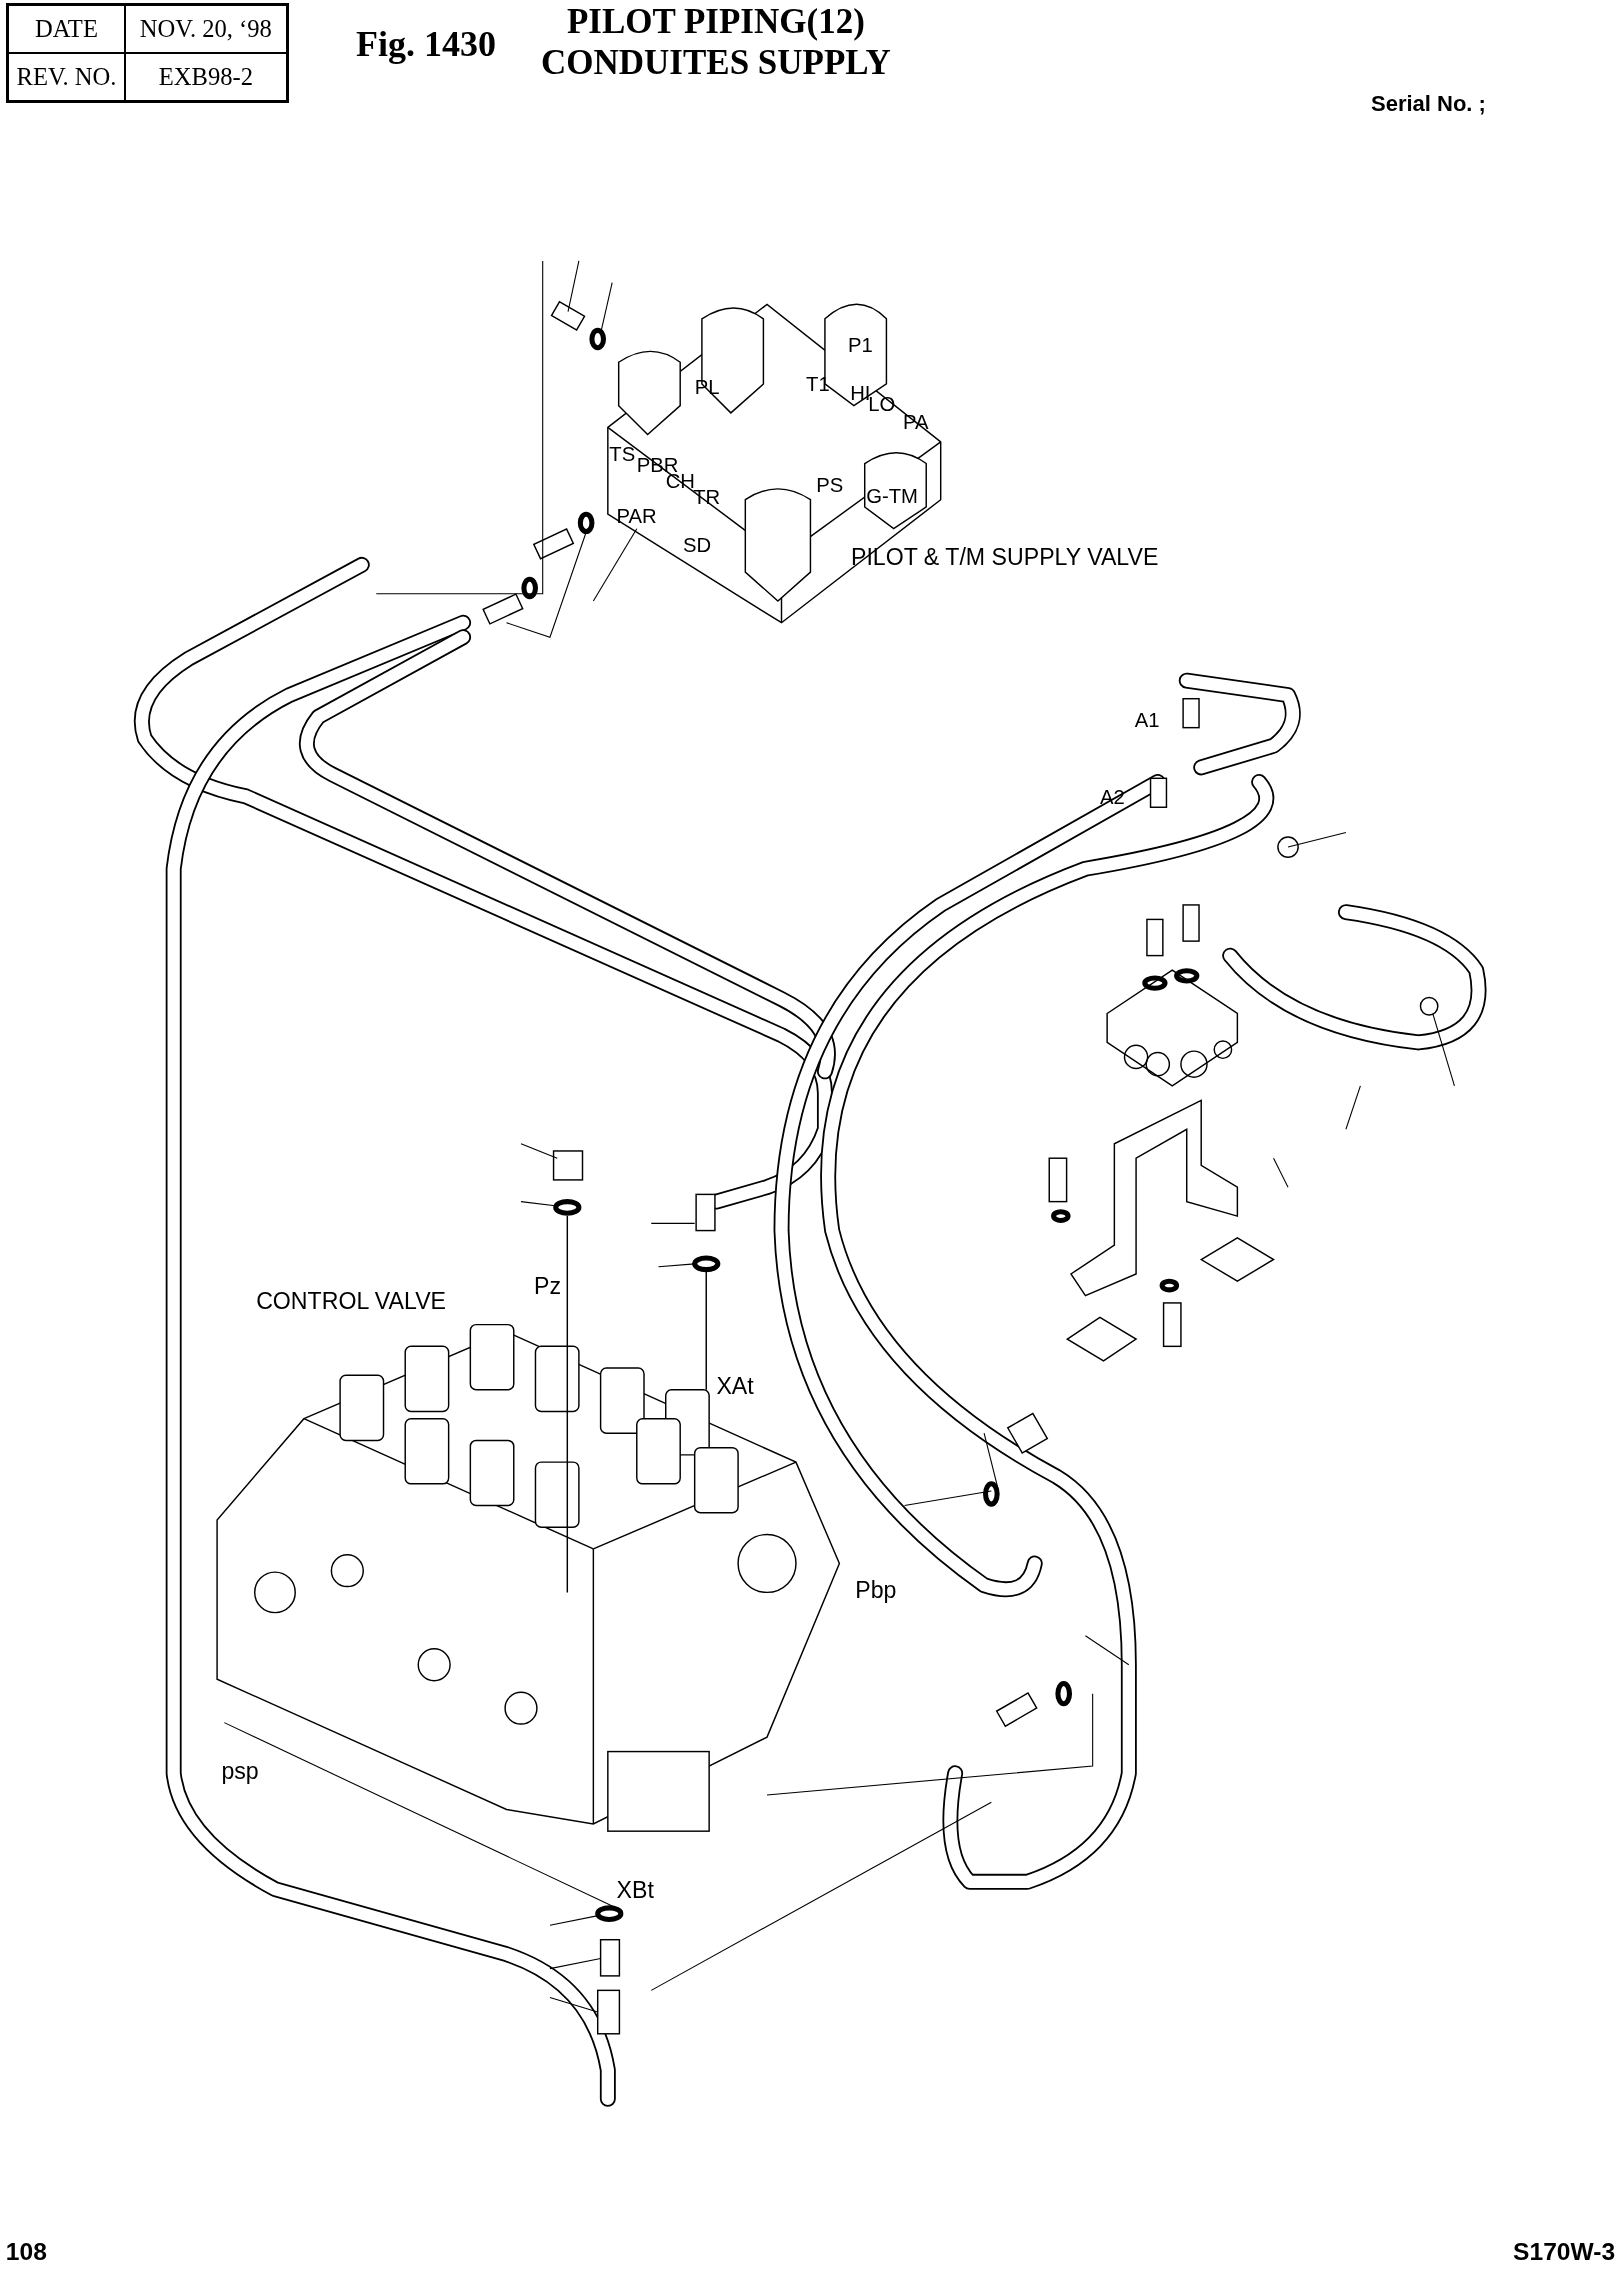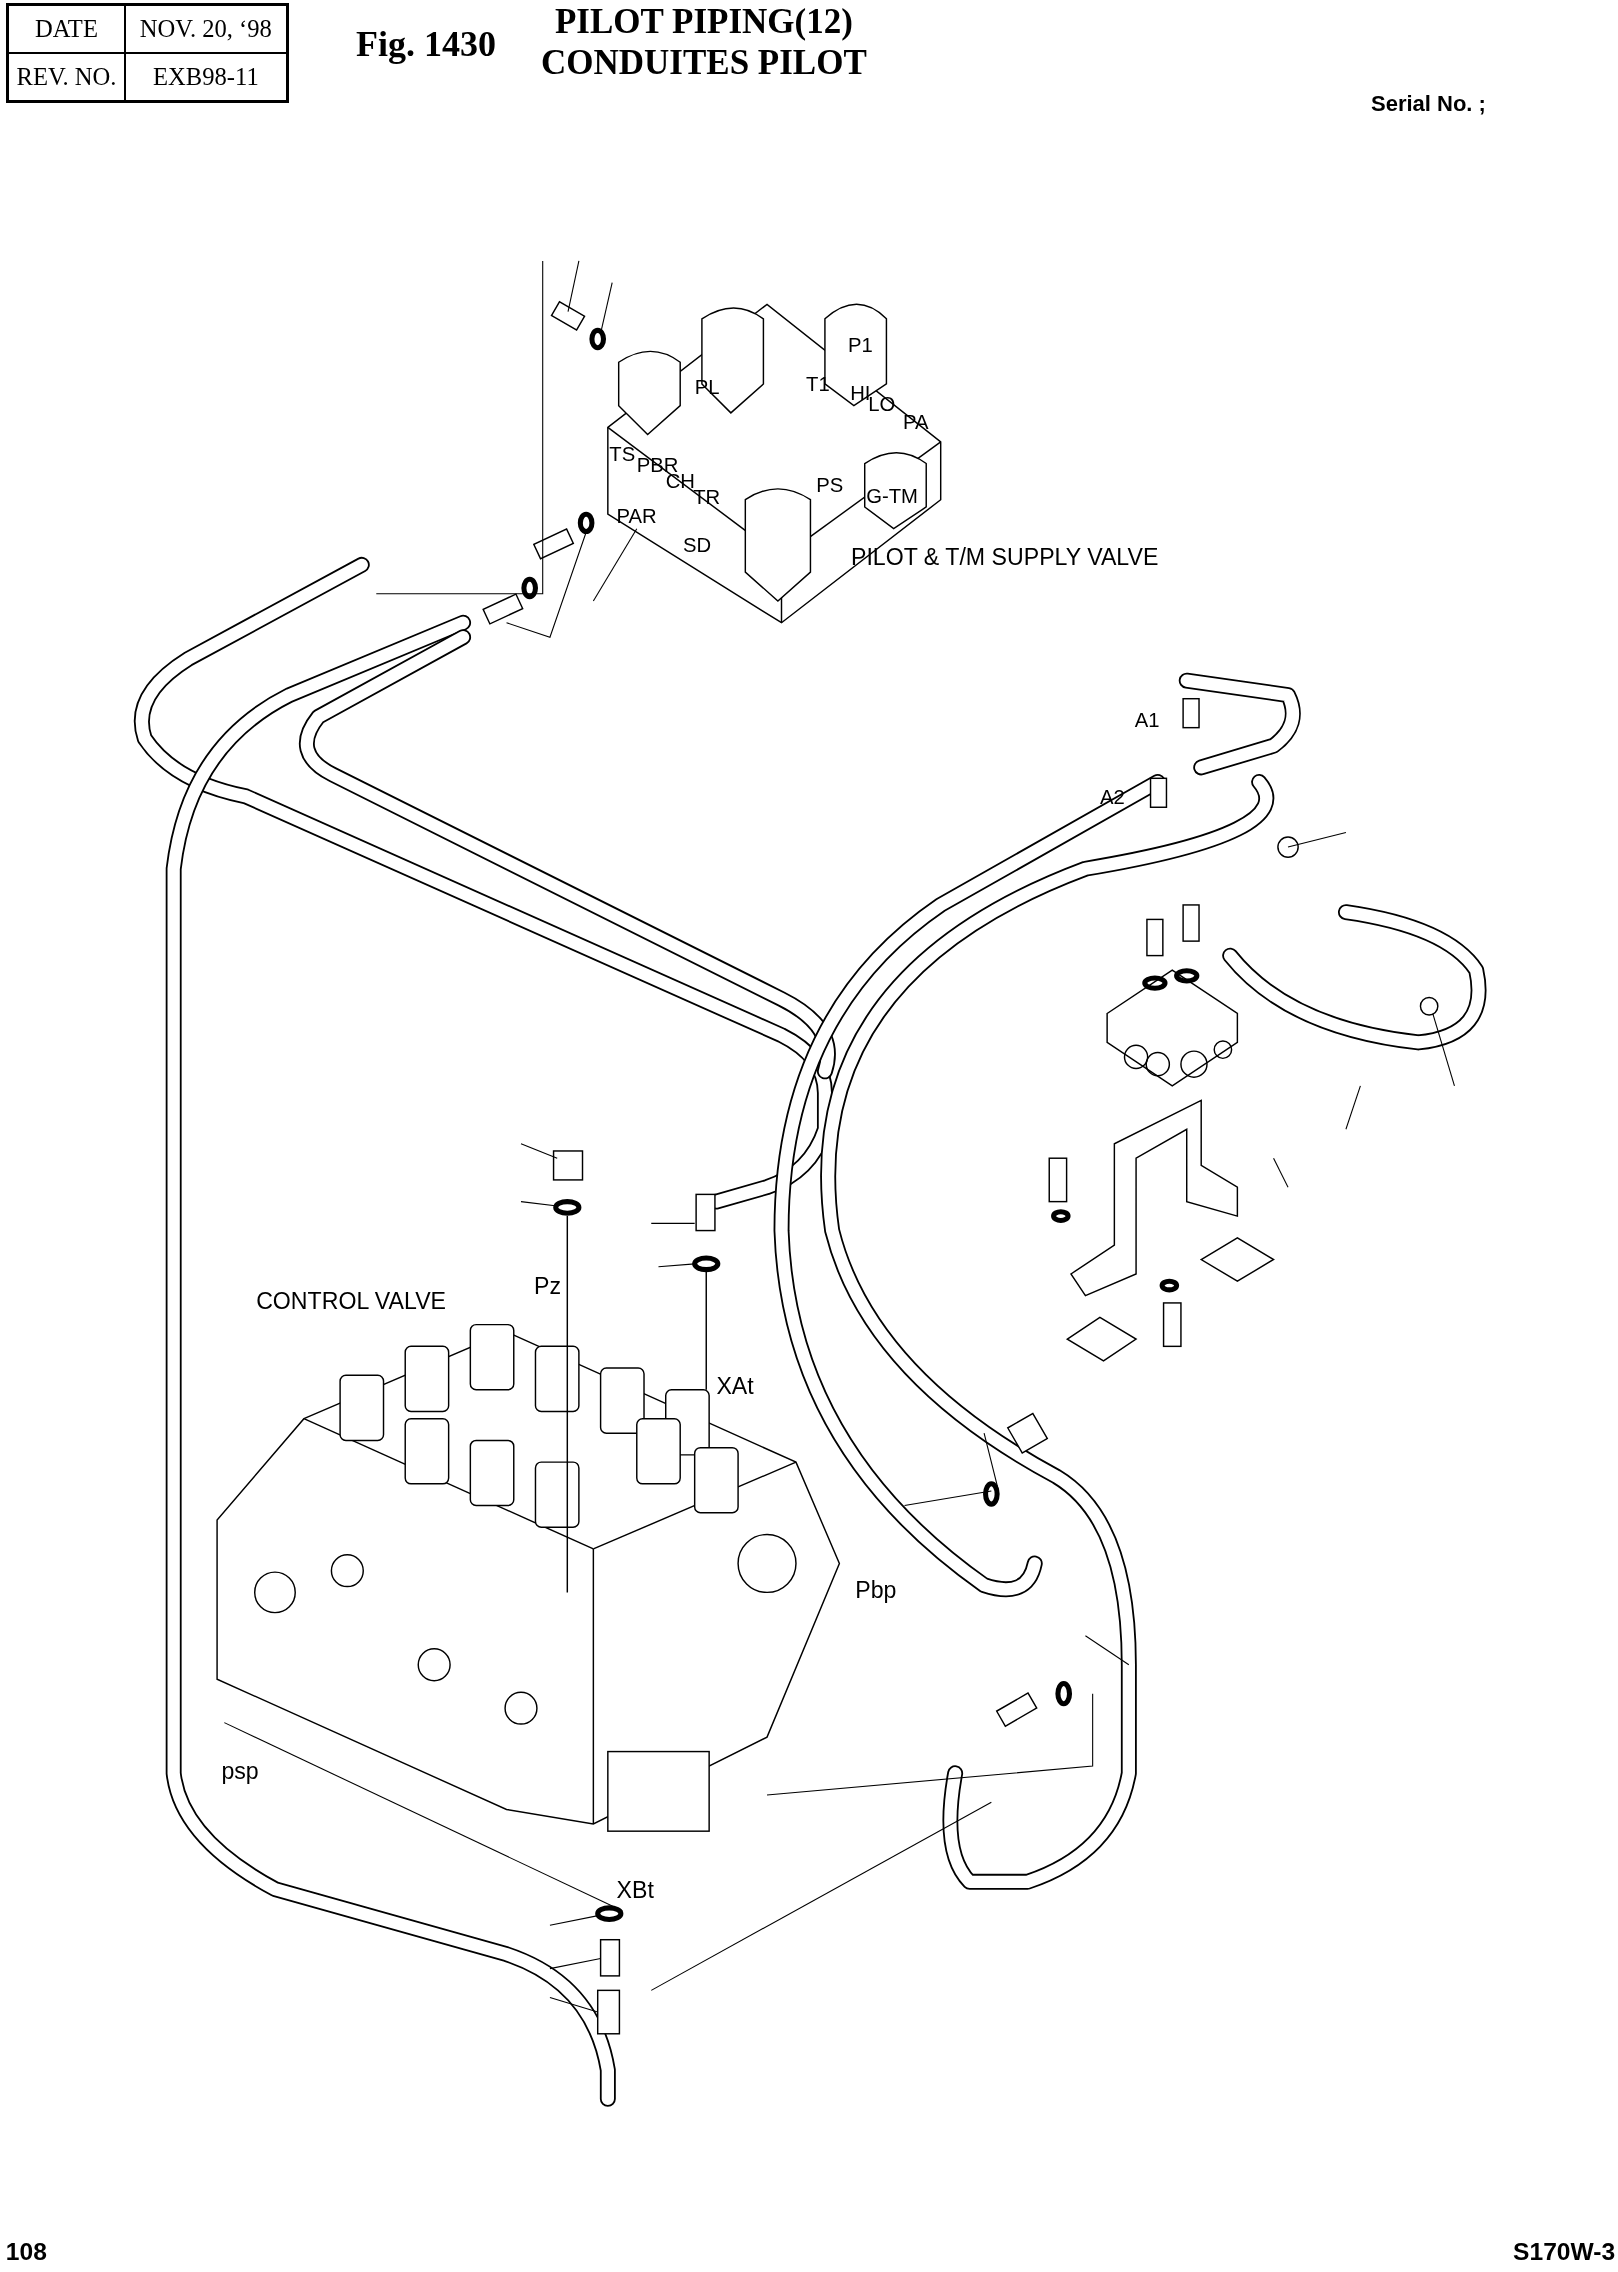--- a/index.html
+++ b/index.html
@@ -27,29 +27,29 @@
 <body>
 
 <table class="info-table">
   <tbody>
       <tr>
     <td class="k">DATE</td>
     <td class="v">NOV. 20, ‘98</td>
   </tr>
   <tr>
     <td class="k">REV. NO.</td>
-    <td class="v">EXB98-11</td>
+    <td class="v">EXB98-2</td>
   </tr>
 </tbody>
   </table>
 
 <div class="fig-num">Fig. 1430</div>
 <div class="fig-title">
   <div>PILOT PIPING(12)</div>
-  <div>CONDUITES PILOT</div>
+  <div>CONDUITES SUPPLY</div>
 </div>
 <div class="serial">Serial No. ;</div>
 
 <svg class="diagram" width="1618" height="2273" viewBox="0 0 2236 3140">
 
   <g>
     <polygon class="solid" points="840,590 1060,420 1300,610 1300,690 1080,860 840,710"></polygon>
     <line class="ln" x1="840" y1="590" x2="1080" y2="770"></line>
     <line class="ln" x1="1080" y1="770" x2="1300" y2="610"></line>
     <line class="ln" x1="1080" y1="770" x2="1080" y2="860"></line>

